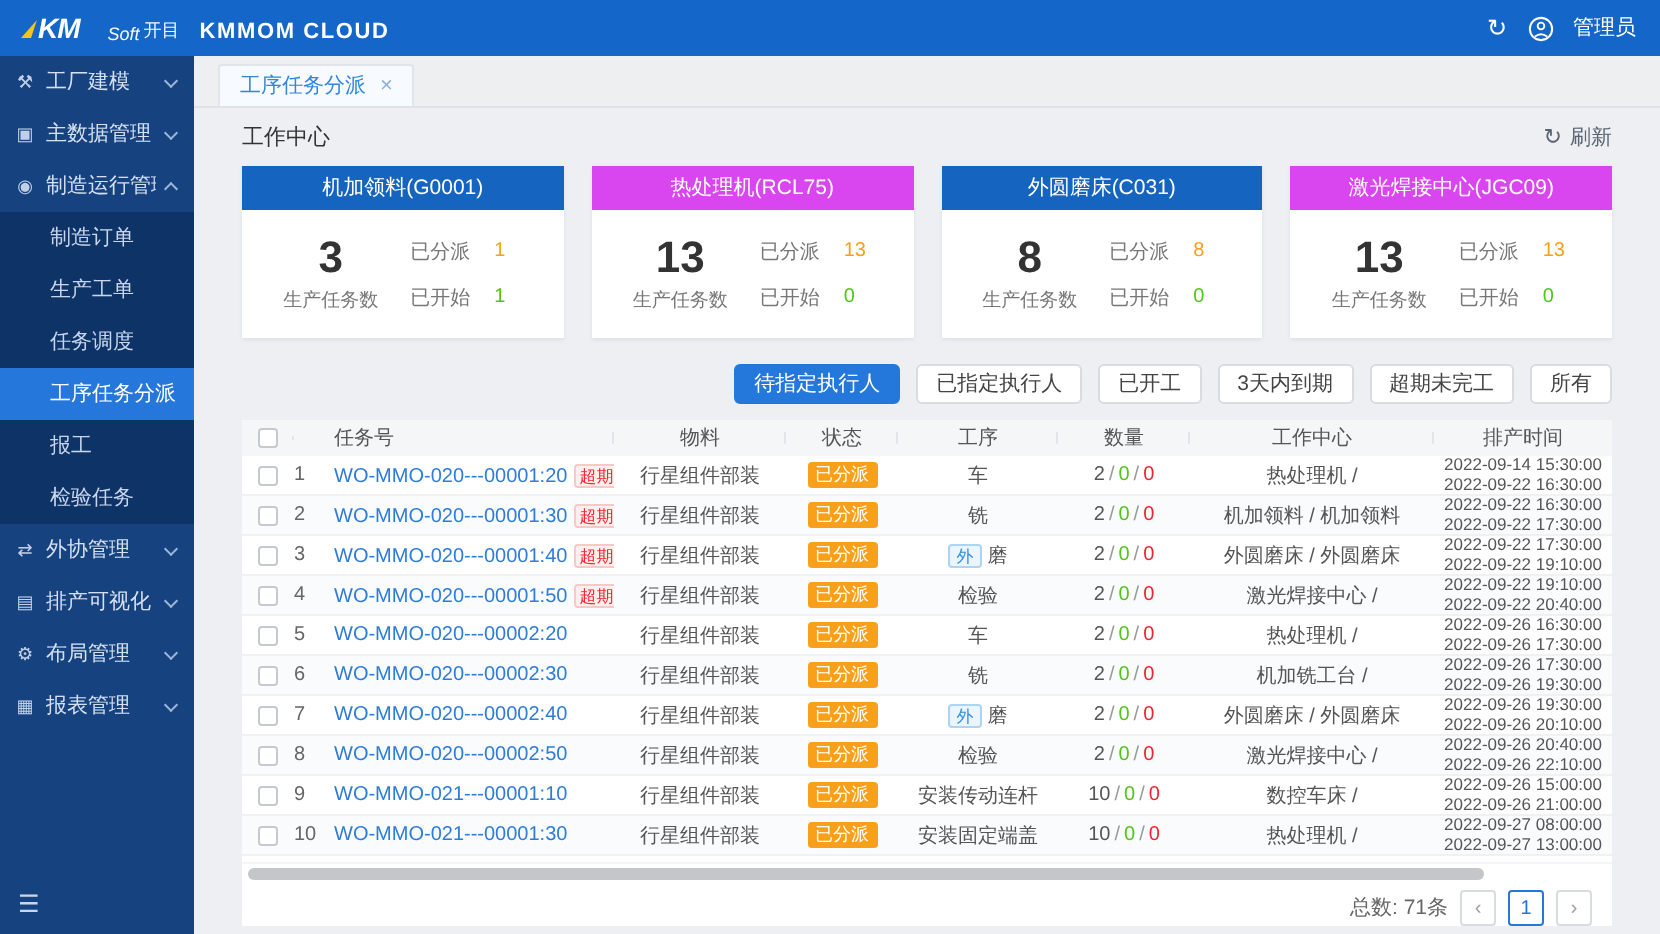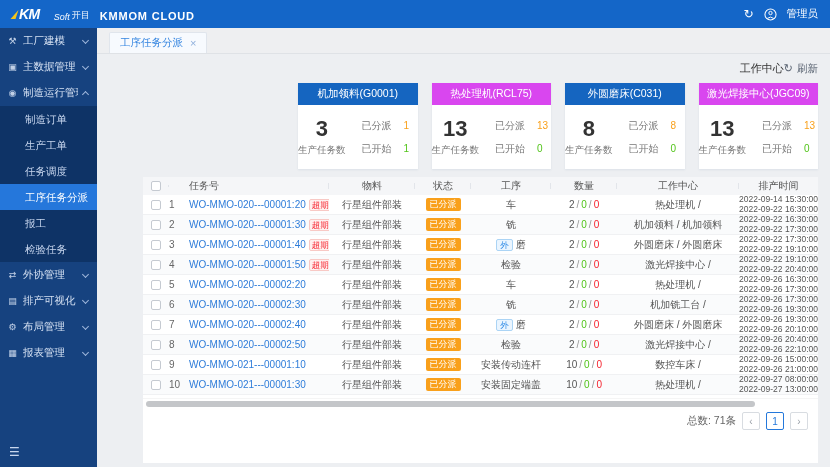--- a/index.html
+++ b/index.html
@@ -37,21 +37,21 @@
   
   .main { position:absolute; top:28px; left:97px; width:733px; height:439px;
     display:flex; flex-direction:column; background:#EDEFF2; }
   .tabbar { height:26px; background:#EEEFF1; border-bottom:1px solid #DFE2E6;
     display:flex; align-items:flex-end; padding-left:12px; flex:none; }
   .tab { height:21px; background:#F7FAFE; border:1px solid #E0E5EC; border-bottom:none;
     display:flex; align-items:center; gap:7px; padding:0 10px; font-size:10.5px; color:#3585E0;
     border-radius:2px 2px 0 0; cursor:pointer; }
   .tab-close { color:#8FB0DC; font-size:11px; line-height:11px; }
 
-  .content { flex:1; padding:6px 12px 4px; display:flex; flex-direction:column; overflow:hidden;align-items:flex-end; }
+  .content { flex:1; padding:6px 24px 4px; display:flex; flex-direction:column; overflow:hidden; }
   .section-row { display:flex; justify-content:space-between; align-items:center; height:17px; flex:none; }
   .section-title { font-size:11px; color:#333; }
   .refresh { font-size:10.5px; color:#5A6472; display:flex; align-items:center; gap:4px; cursor:pointer; }
   .refresh .ic { font-size:11px; }
 
   .cards { display:flex; gap:14px; margin-top:6px; flex:none; }
   .card { flex:1; background:#fff; box-shadow:0 1px 2px rgba(25,60,120,.08); }
   .card-h { height:22px; display:flex; align-items:center; justify-content:center;
     color:#fff; font-size:10.5px; cursor:pointer; }
   .card-h.dark { background:#1565C0; }
@@ -275,20 +275,28 @@
               </div>
             <div class="stat">
                 <span>已开始</span>
                 <span class="v green">0</span>
               </div>
           </div>
         </div>
       </div>
     </div>
 
+    <div class="filters">
+      <div class="fbtn active">待指定执行人</div>
+      <div class="fbtn">已指定执行人</div>
+      <div class="fbtn">已开工</div>
+      <div class="fbtn">3天内到期</div>
+      <div class="fbtn">超期未完工</div>
+      <div class="fbtn">所有</div>
+    </div>
 
     <div class="panel">
       <div class="thead">
         <div class="th c-check">
             <span class="checkbox"></span>
           </div>
         <div class="th c-idx"></div>
         <div class="th c-task">任务号</div>
         <div class="th c-mat">物料</div>
         <div class="th c-status">状态</div>

